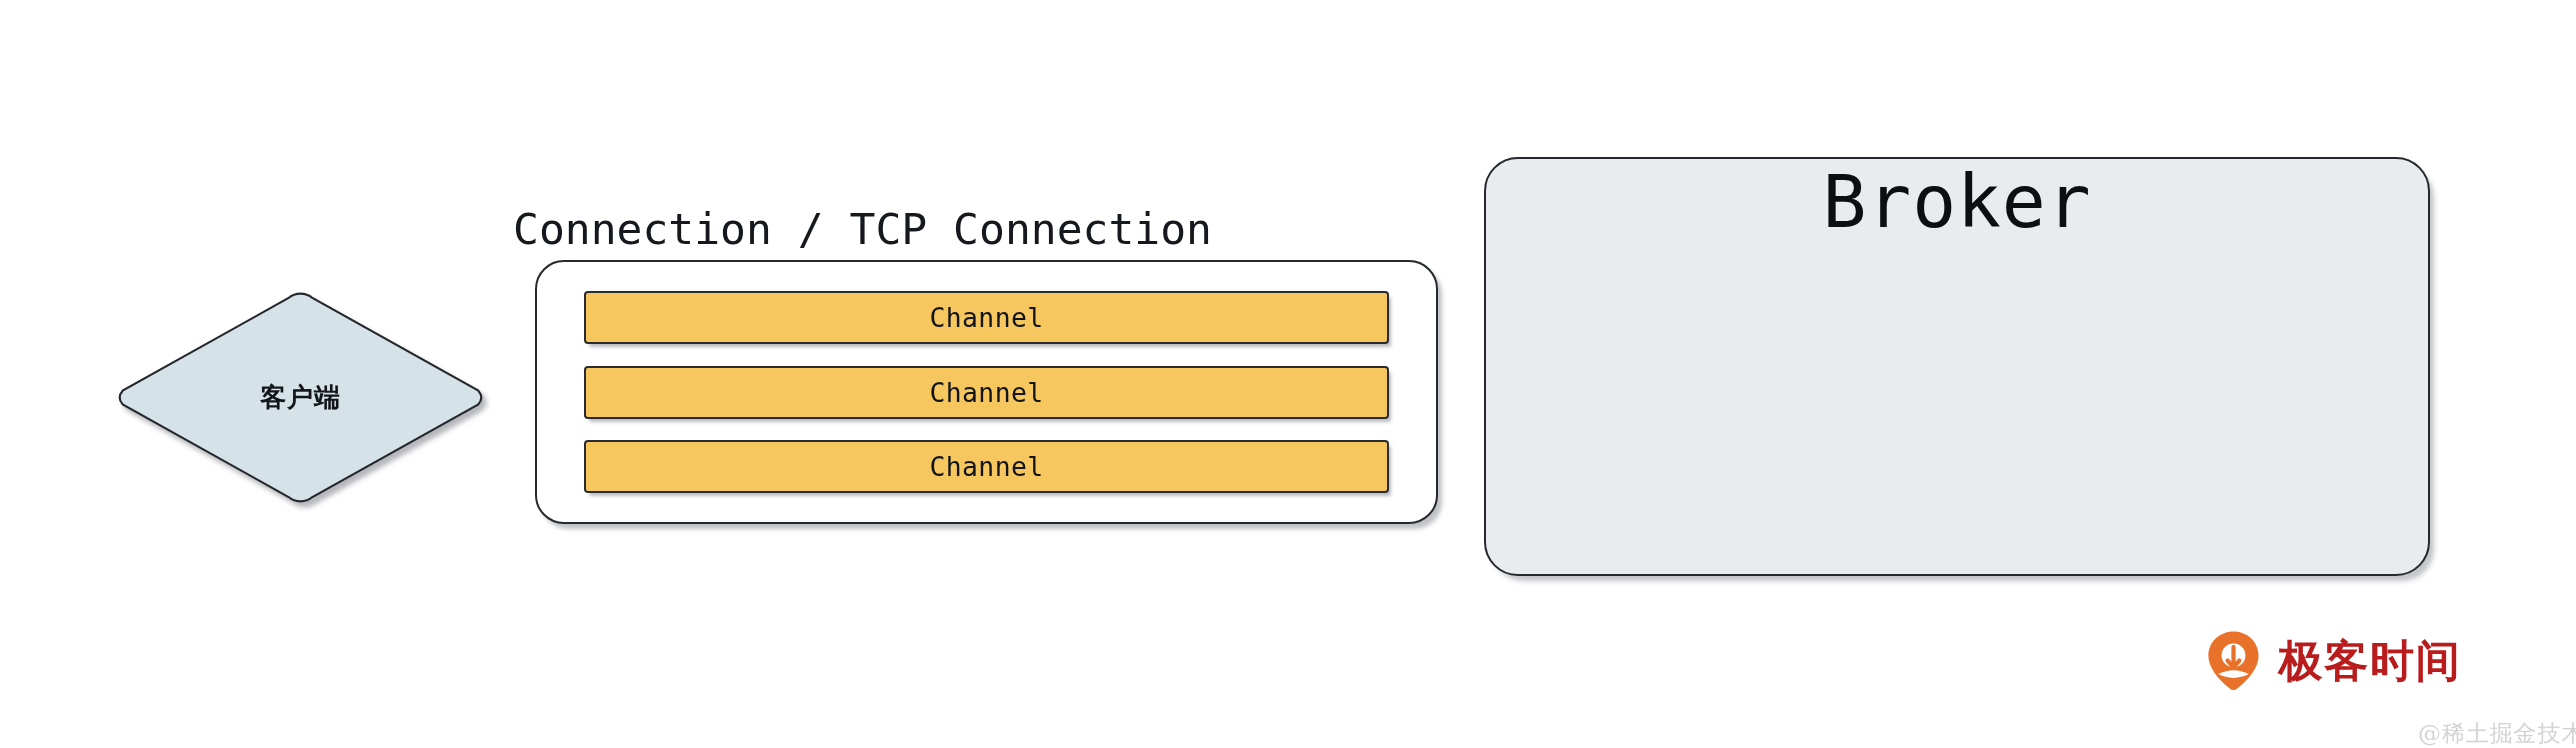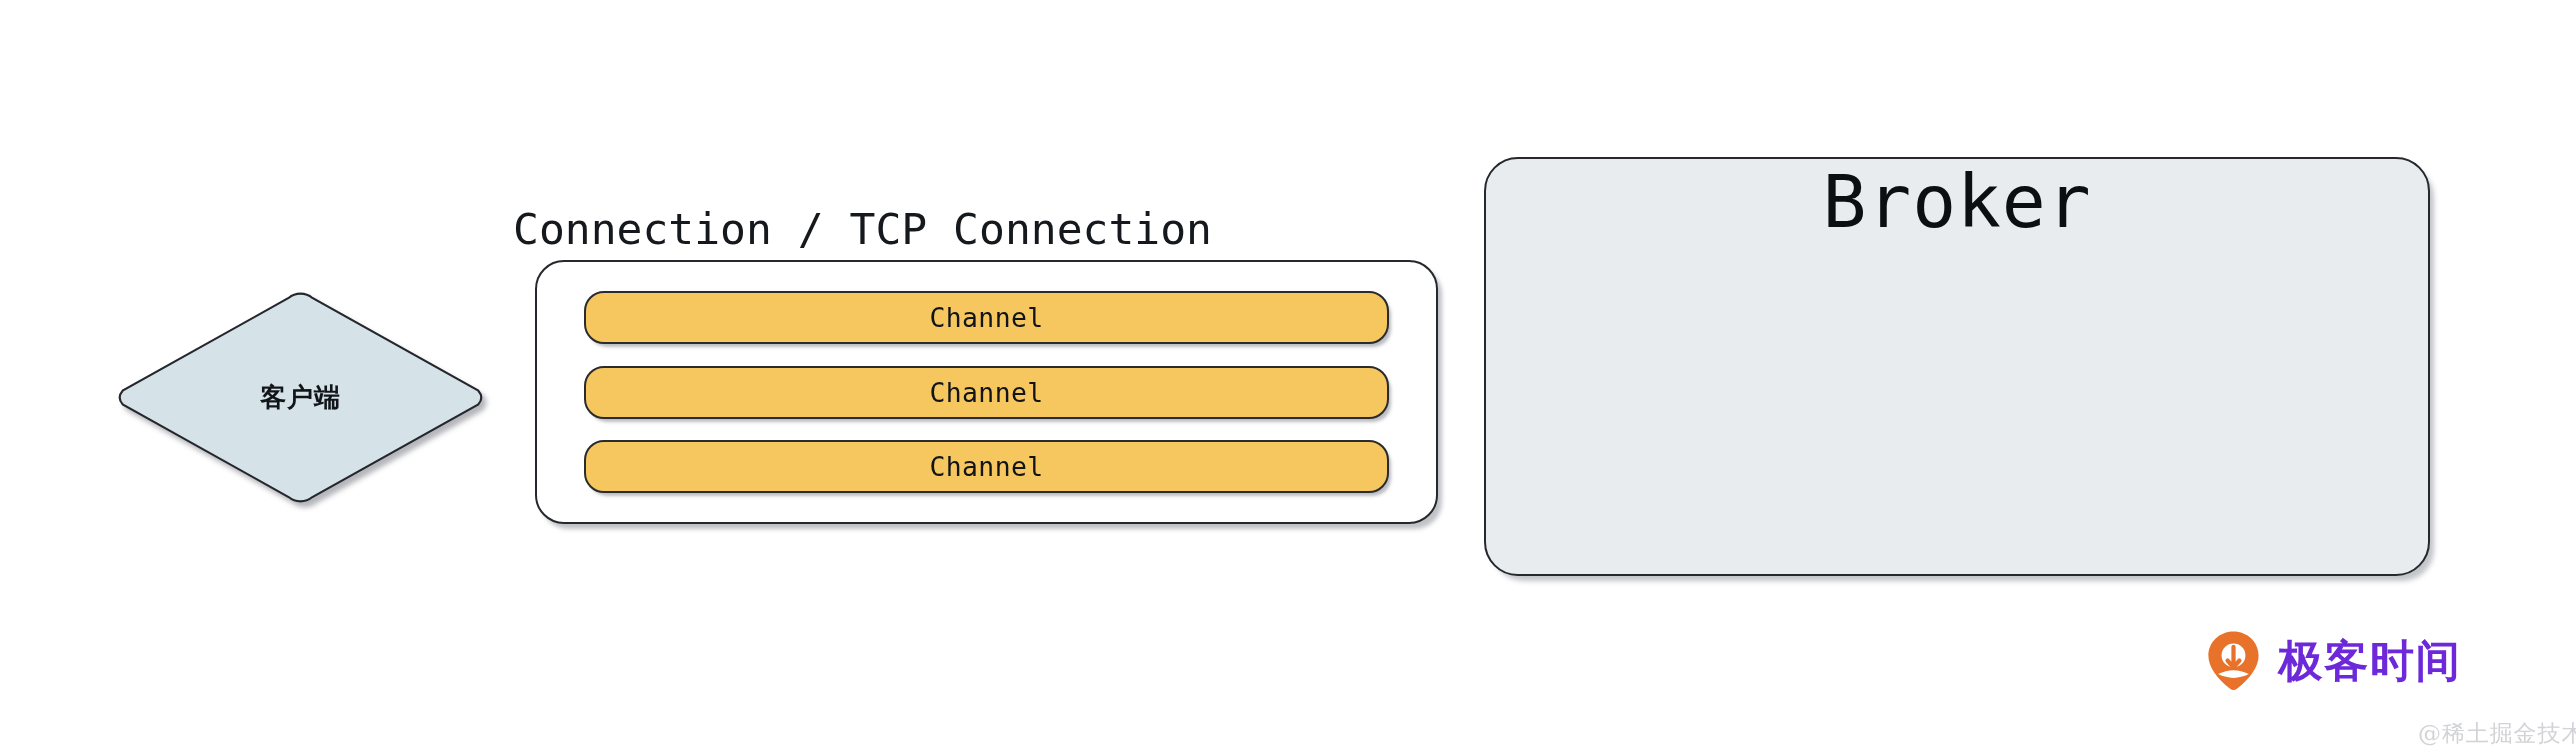--- a/index.html
+++ b/index.html
@@ -84,21 +84,21 @@
     padding: 31px 49px;
     box-sizing: border-box;
     display: flex;
     flex-direction: column;
     justify-content: space-between;
   }
   .channel-bar {
     height: 53px;
     background: #f6c75f;
     border: 2.1px solid #2a2b2e;
-    border-radius: 20px;
+    border-radius: 4px;
     box-shadow: 3.4px 4.3px 3.4px -1.7px rgba(90,95,105,0.42);
     display: flex;
     align-items: center;
     justify-content: center;
     box-sizing: border-box;
   }
   .channel-bar-label {
     font-family: "DejaVu Sans Mono", monospace;
     font-size: 26.4px;
     color: #111418;
@@ -138,21 +138,21 @@
   }
   .brand-mark {
     width: 63px;
     height: 63px;
     flex: 0 0 auto;
   }
   .brand-text {
     font-family: "DejaVu Sans", sans-serif;
     font-size: 44px;
     font-weight: 700;
-    color: #6d28d9;
+    color: #b91c1c;
     letter-spacing: 1.7px;
     line-height: 1;
   }
   .watermark {
     position: absolute;
     left: 2418px;
     top: 718px;
     font-family: "DejaVu Serif", serif;
     font-size: 23px;
     color: #d2d3d6;

